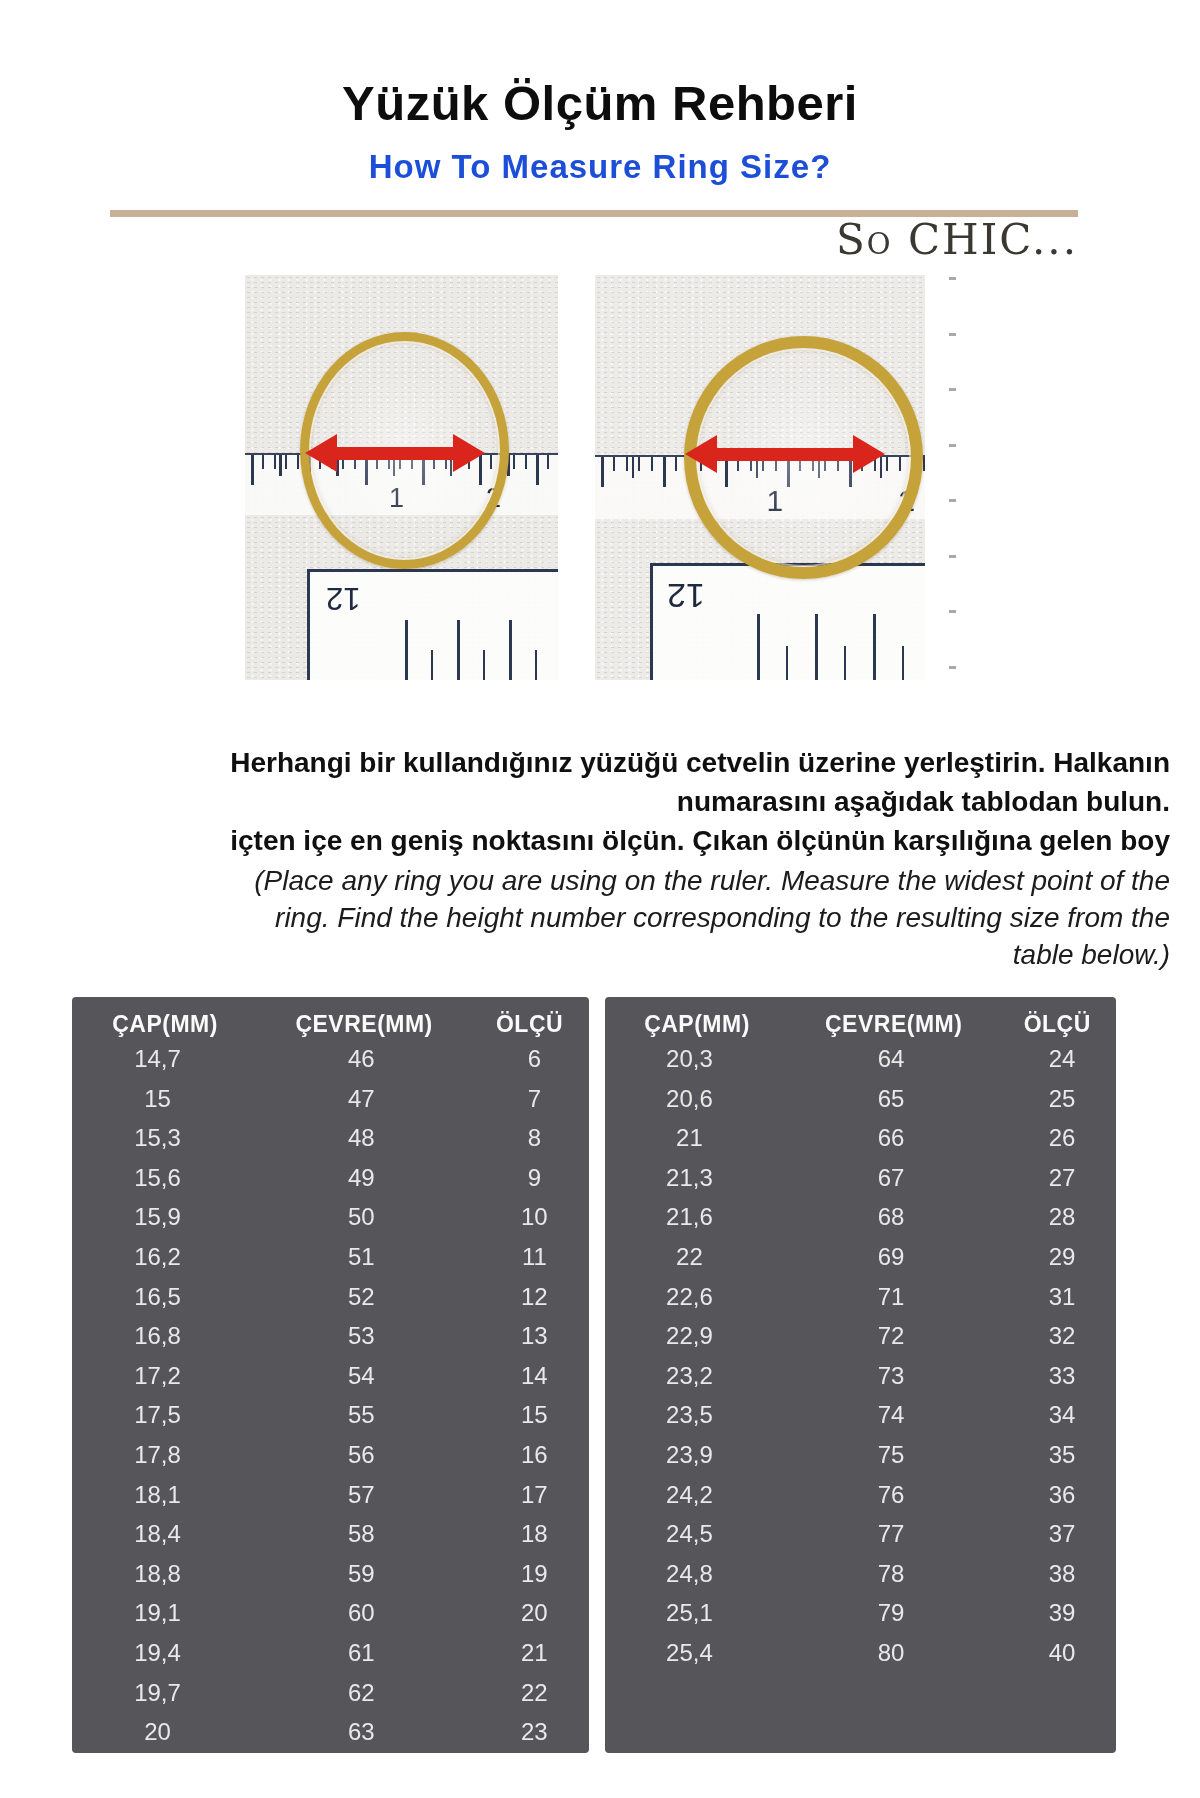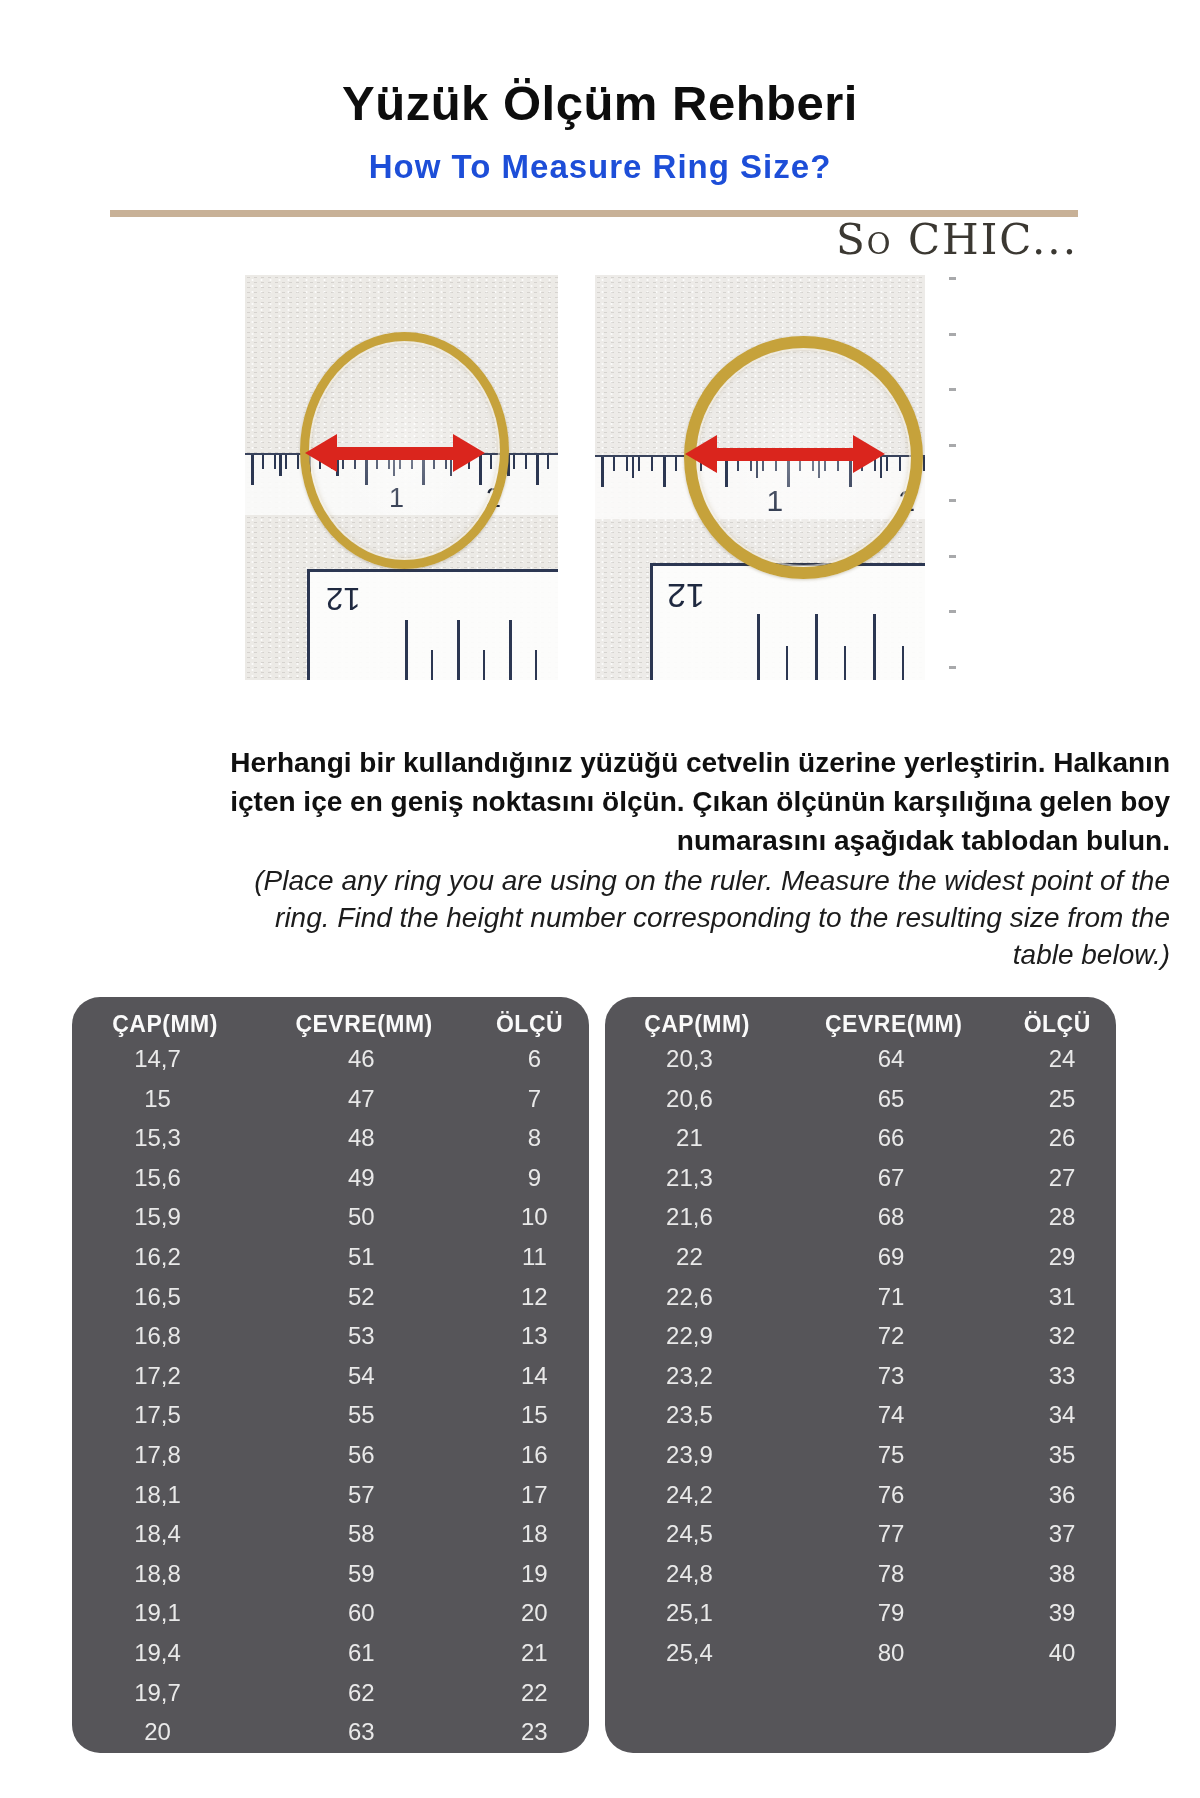--- a/index.html
+++ b/index.html
@@ -108,21 +108,21 @@
   .dotted-line i{display:block;width:7px;height:3px;background:#a8a9ab;}
 
   
   .para{position:absolute;left:30px;width:1140px;text-align:right;}
   .para-tr{top:728px;font-size:28px;font-weight:700;line-height:39px;color:#101010;}
   .para-en{top:847px;font-size:28px;font-style:italic;font-weight:400;line-height:37px;color:#1c1c1c;}
 
   
   .size-table{
     position:absolute;top:982px;height:756px;
-    background:#565559;border-radius:28px;
+    background:#565559;border-radius:4px;
     color:#f1f1f1;
   }
   .table-left{left:72px;width:517px;}
   .table-right{left:605px;width:511px;}
   .t-head{display:flex;align-items:center;height:42px;padding-top:6px;}
   .t-head span{display:block;text-align:center;font-size:23px;font-weight:700;color:#fafafa;letter-spacing:0.5px;}
   .t-row{display:flex;align-items:flex-start;height:39.6px;gap:21px;}
   .t-cell{display:block;text-align:center;font-size:24px;font-weight:400;color:#e9e9e9;}
   .t-head span:nth-child(1),.t-cell:nth-child(1){width:36%;}
   .t-head span:nth-child(2),.t-cell:nth-child(2){width:41%;}
@@ -186,22 +186,22 @@
       <i></i>
       <i></i>
       <i></i>
       <i></i>
       <i></i>
       <i></i>
   </div>
 
   <div class="para para-tr">
       <div>Herhangi bir kullandığınız yüzüğü cetvelin üzerine yerleştirin. Halkanın</div>
+      <div>numarasını aşağıdak tablodan bulun.</div>
       <div>içten içe en geniş noktasını ölçün. Çıkan ölçünün karşılığına gelen boy</div>
-      <div>numarasını aşağıdak tablodan bulun.</div>
     </div>
   <div class="para para-en">
       <div>(Place any ring you are using on the ruler. Measure the widest point of the</div>
       <div>ring. Find the height number corresponding to the resulting size from the</div>
       <div>table below.)</div>
     </div>
 
   <div class="size-table table-left">
     <div class="t-head">
       <span>ÇAP(MM)</span>

